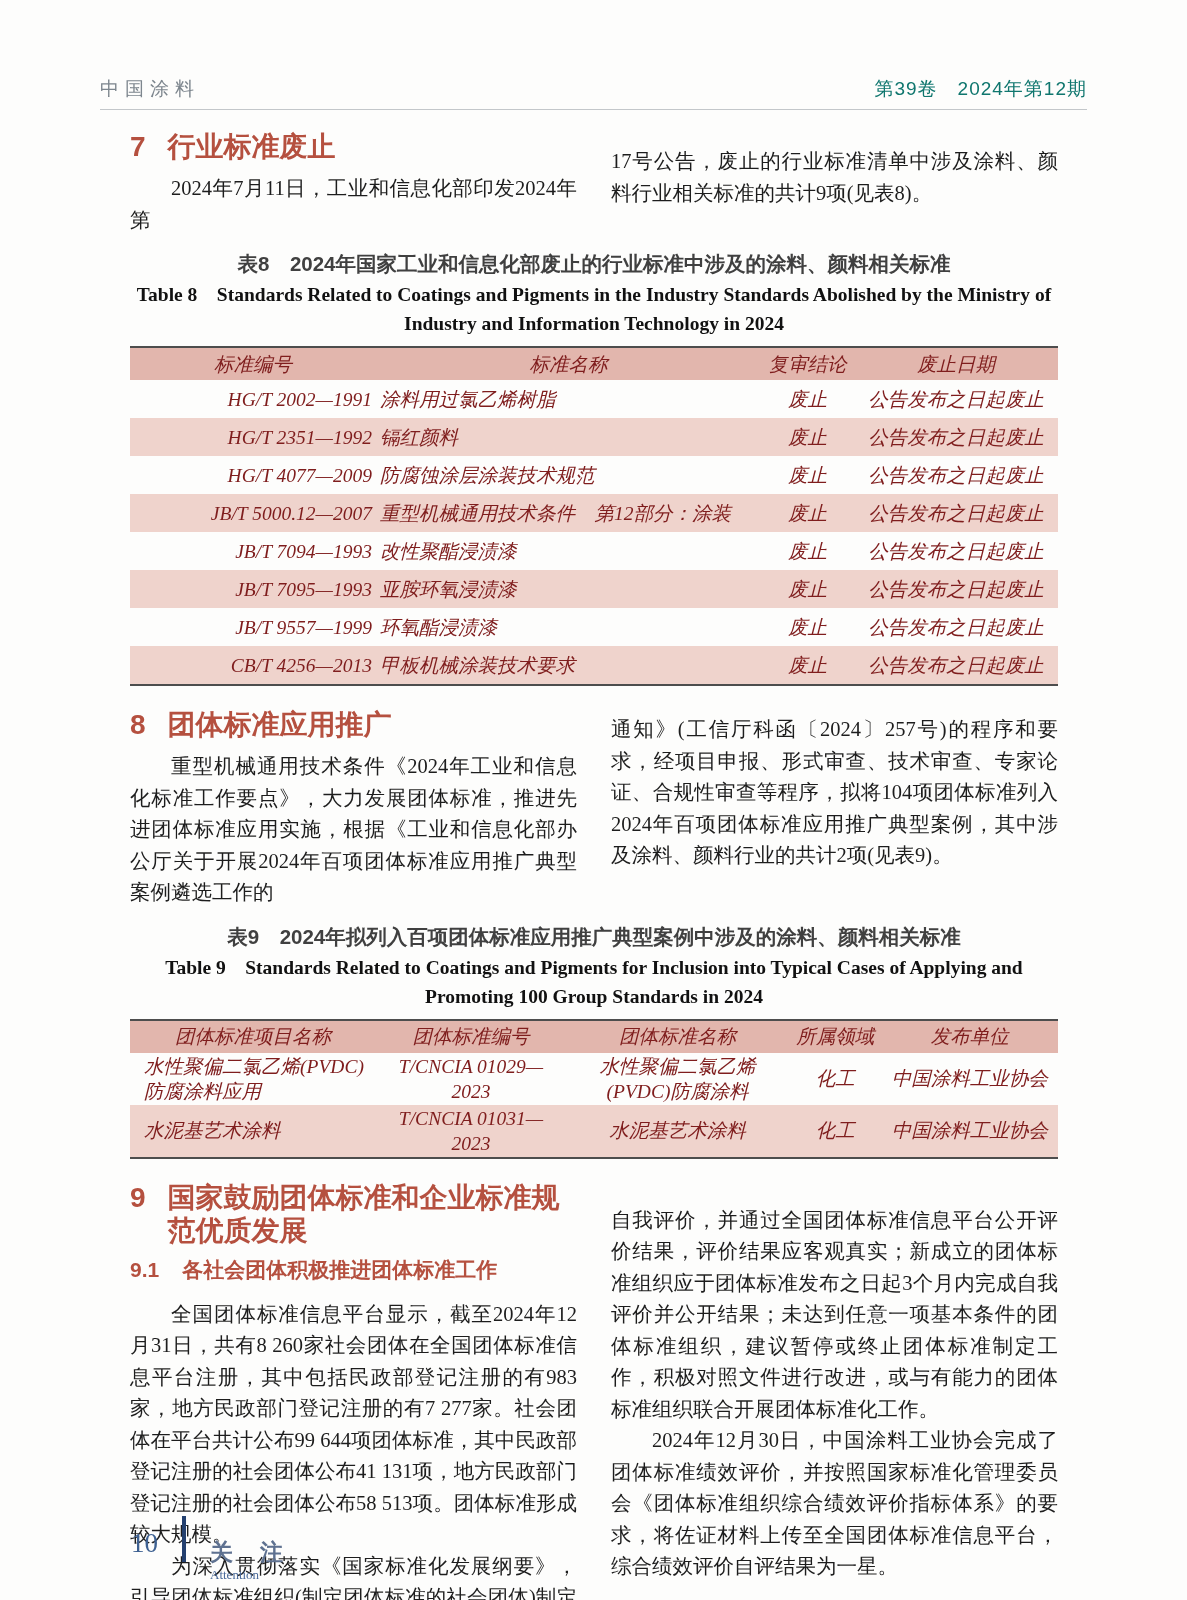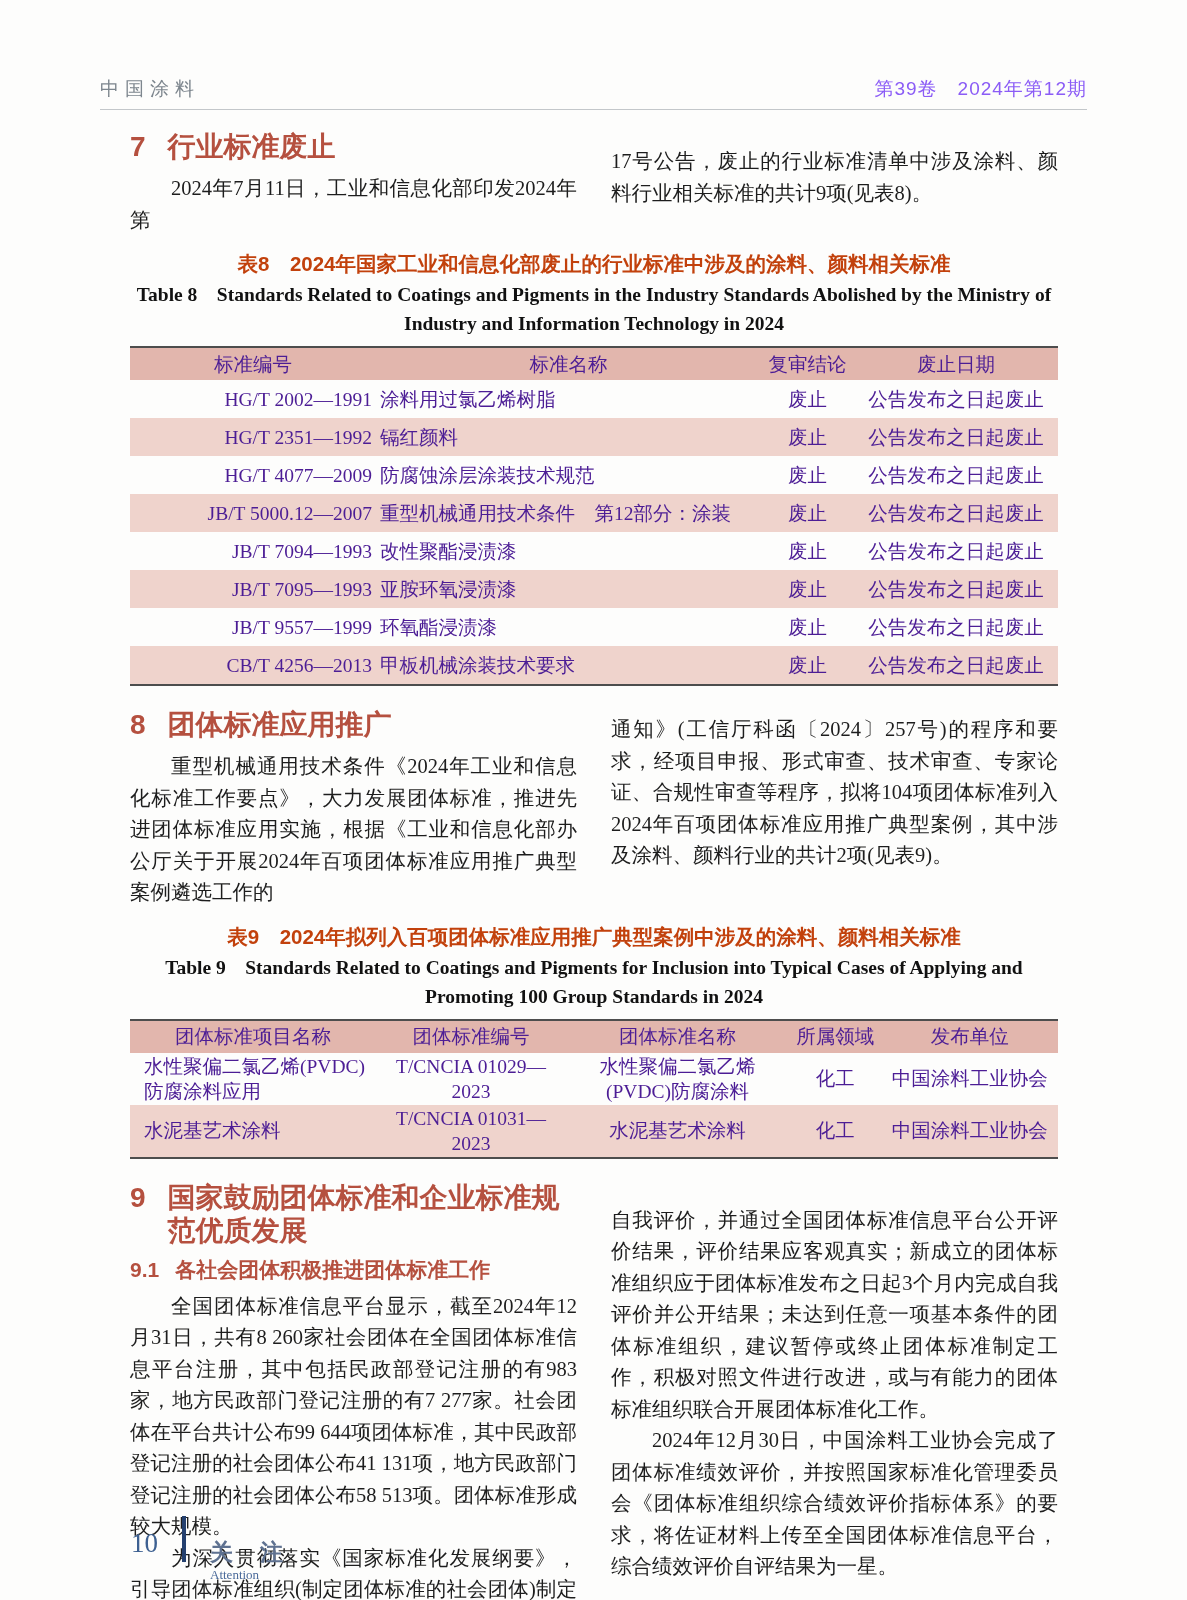--- a/index.html
+++ b/index.html
@@ -16,21 +16,21 @@
   
   .running-head {
     position: absolute;
     left: 100px; right: 100px; top: 76px;
     display: flex; justify-content: space-between; align-items: flex-start;
     border-bottom: 1.5px solid #c3c7ca;
     padding-bottom: 7px;
     font-family: "Liberation Sans", "DejaVu Sans", sans-serif;
   }
   .journal-name { font-size: 19px; color: #7d868e; letter-spacing: 6px; }
-  .issue-info   { font-size: 19px; color: #8b5cf6; letter-spacing: 1px; }
+  .issue-info   { font-size: 19px; color: #0f766e; letter-spacing: 1px; }
 
   
   .content {
     position: absolute;
     left: 130px; top: 112px;
     width: 928px;
   }
   .two-col { display: flex; gap: 34px; }
   .col { flex: 1 1 0; min-width: 0; }
 
@@ -50,55 +50,56 @@
     gap: 22px;
     font-family: "Liberation Sans", "DejaVu Sans", sans-serif;
     font-weight: bold;
     font-size: 28px;
     line-height: 33px;
     color: #b5503f;
     margin: 0 0 10px 0;
   }
   .sub-head {
     display: flex;
-    gap: 16px;
+    gap: 23px;
     font-family: "Liberation Sans", "DejaVu Sans", sans-serif;
     font-weight: bold;
     font-size: 21px;
     line-height: 26px;
     color: #b5503f;
-    margin: 8px 0 8px 0;
+    margin: 8px 0 16px 0;
   }
 
   
   .tbl-caption-zh {
     text-align: center;
     font-family: "Liberation Sans", "DejaVu Sans", sans-serif;
     font-weight: bold;
     font-size: 20.5px;
     margin: 14px 0 2px 0;
-    color: #c2410c;
+    color: #404040;
   }
   .tbl-caption-en {
     text-align: center;
     font-weight: bold;
     font-size: 19.5px;
     line-height: 29px;
     margin: 2px 0 8px 0;
     color: #111;
   }
 
   
   table.std-table {
     width: 100%;
     border-collapse: collapse;
     border-top: 2px solid #4d4d4d;
     border-bottom: 2px solid #4d4d4d;
     font-size: 19.5px;
-    color: #4c1d95;
+    color: #7f1d1d;
+    font-style: italic;
   }
   table.std-table th {
     background: #e2b6ad;
     font-weight: normal;
     height: 30px;
     padding: 1px 4px;
     text-align: center;
   }
   table.std-table td {
     height: 36px;

